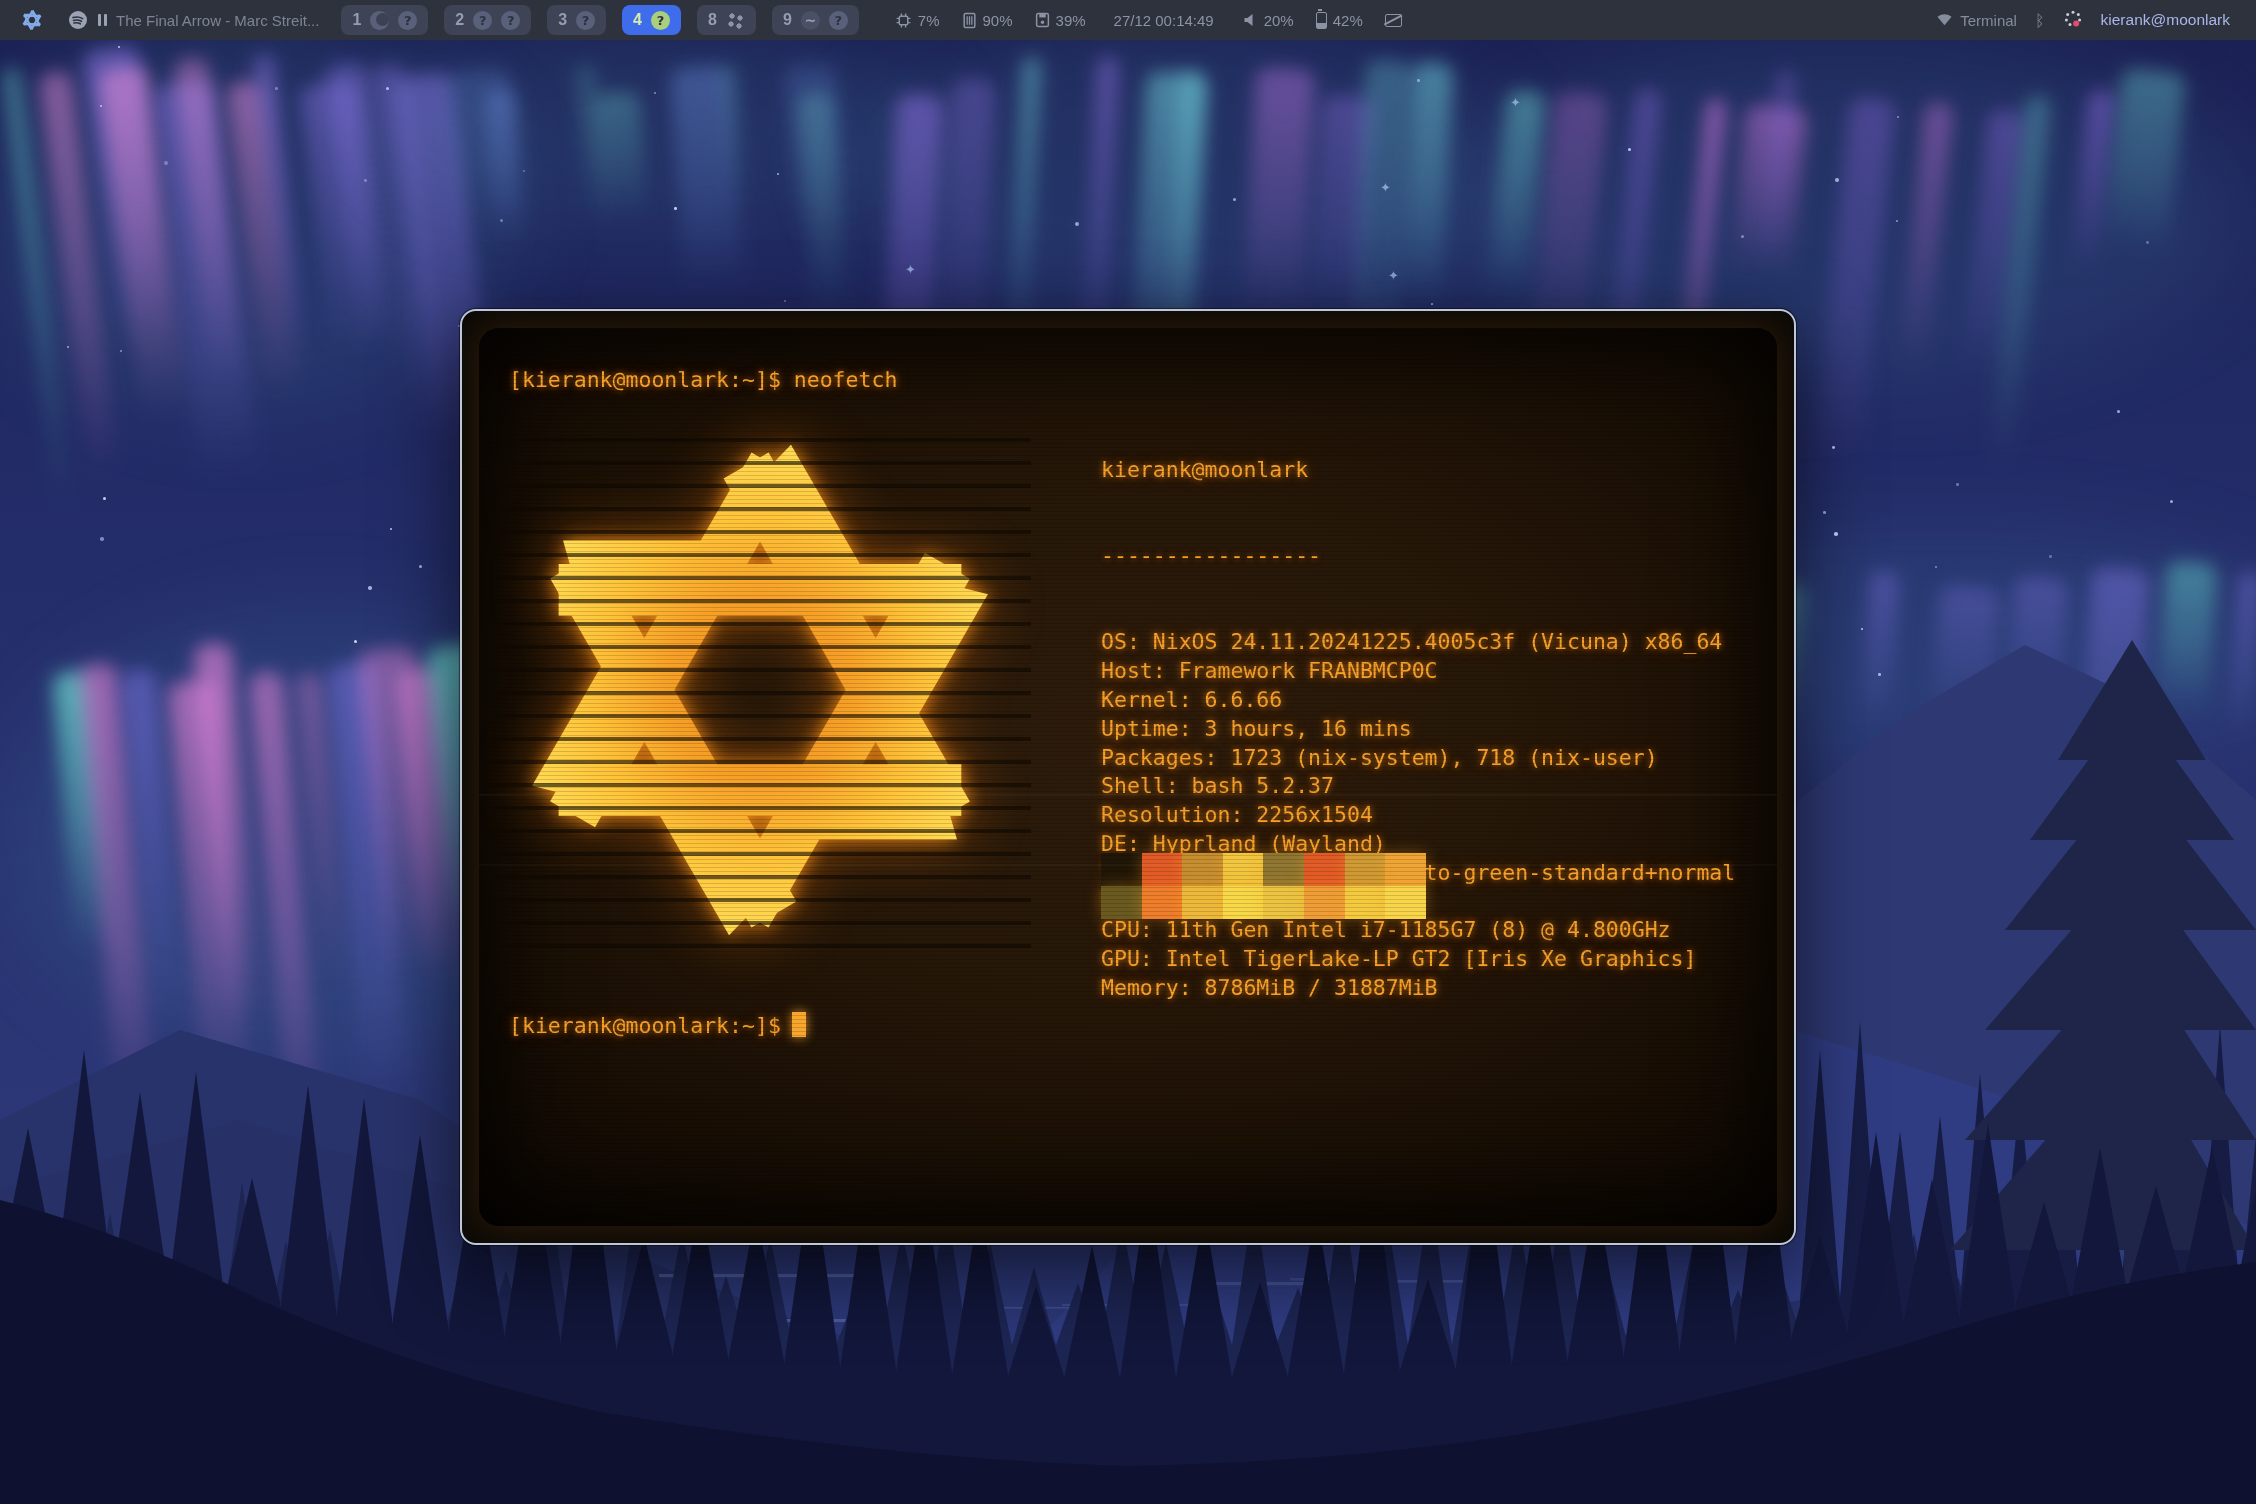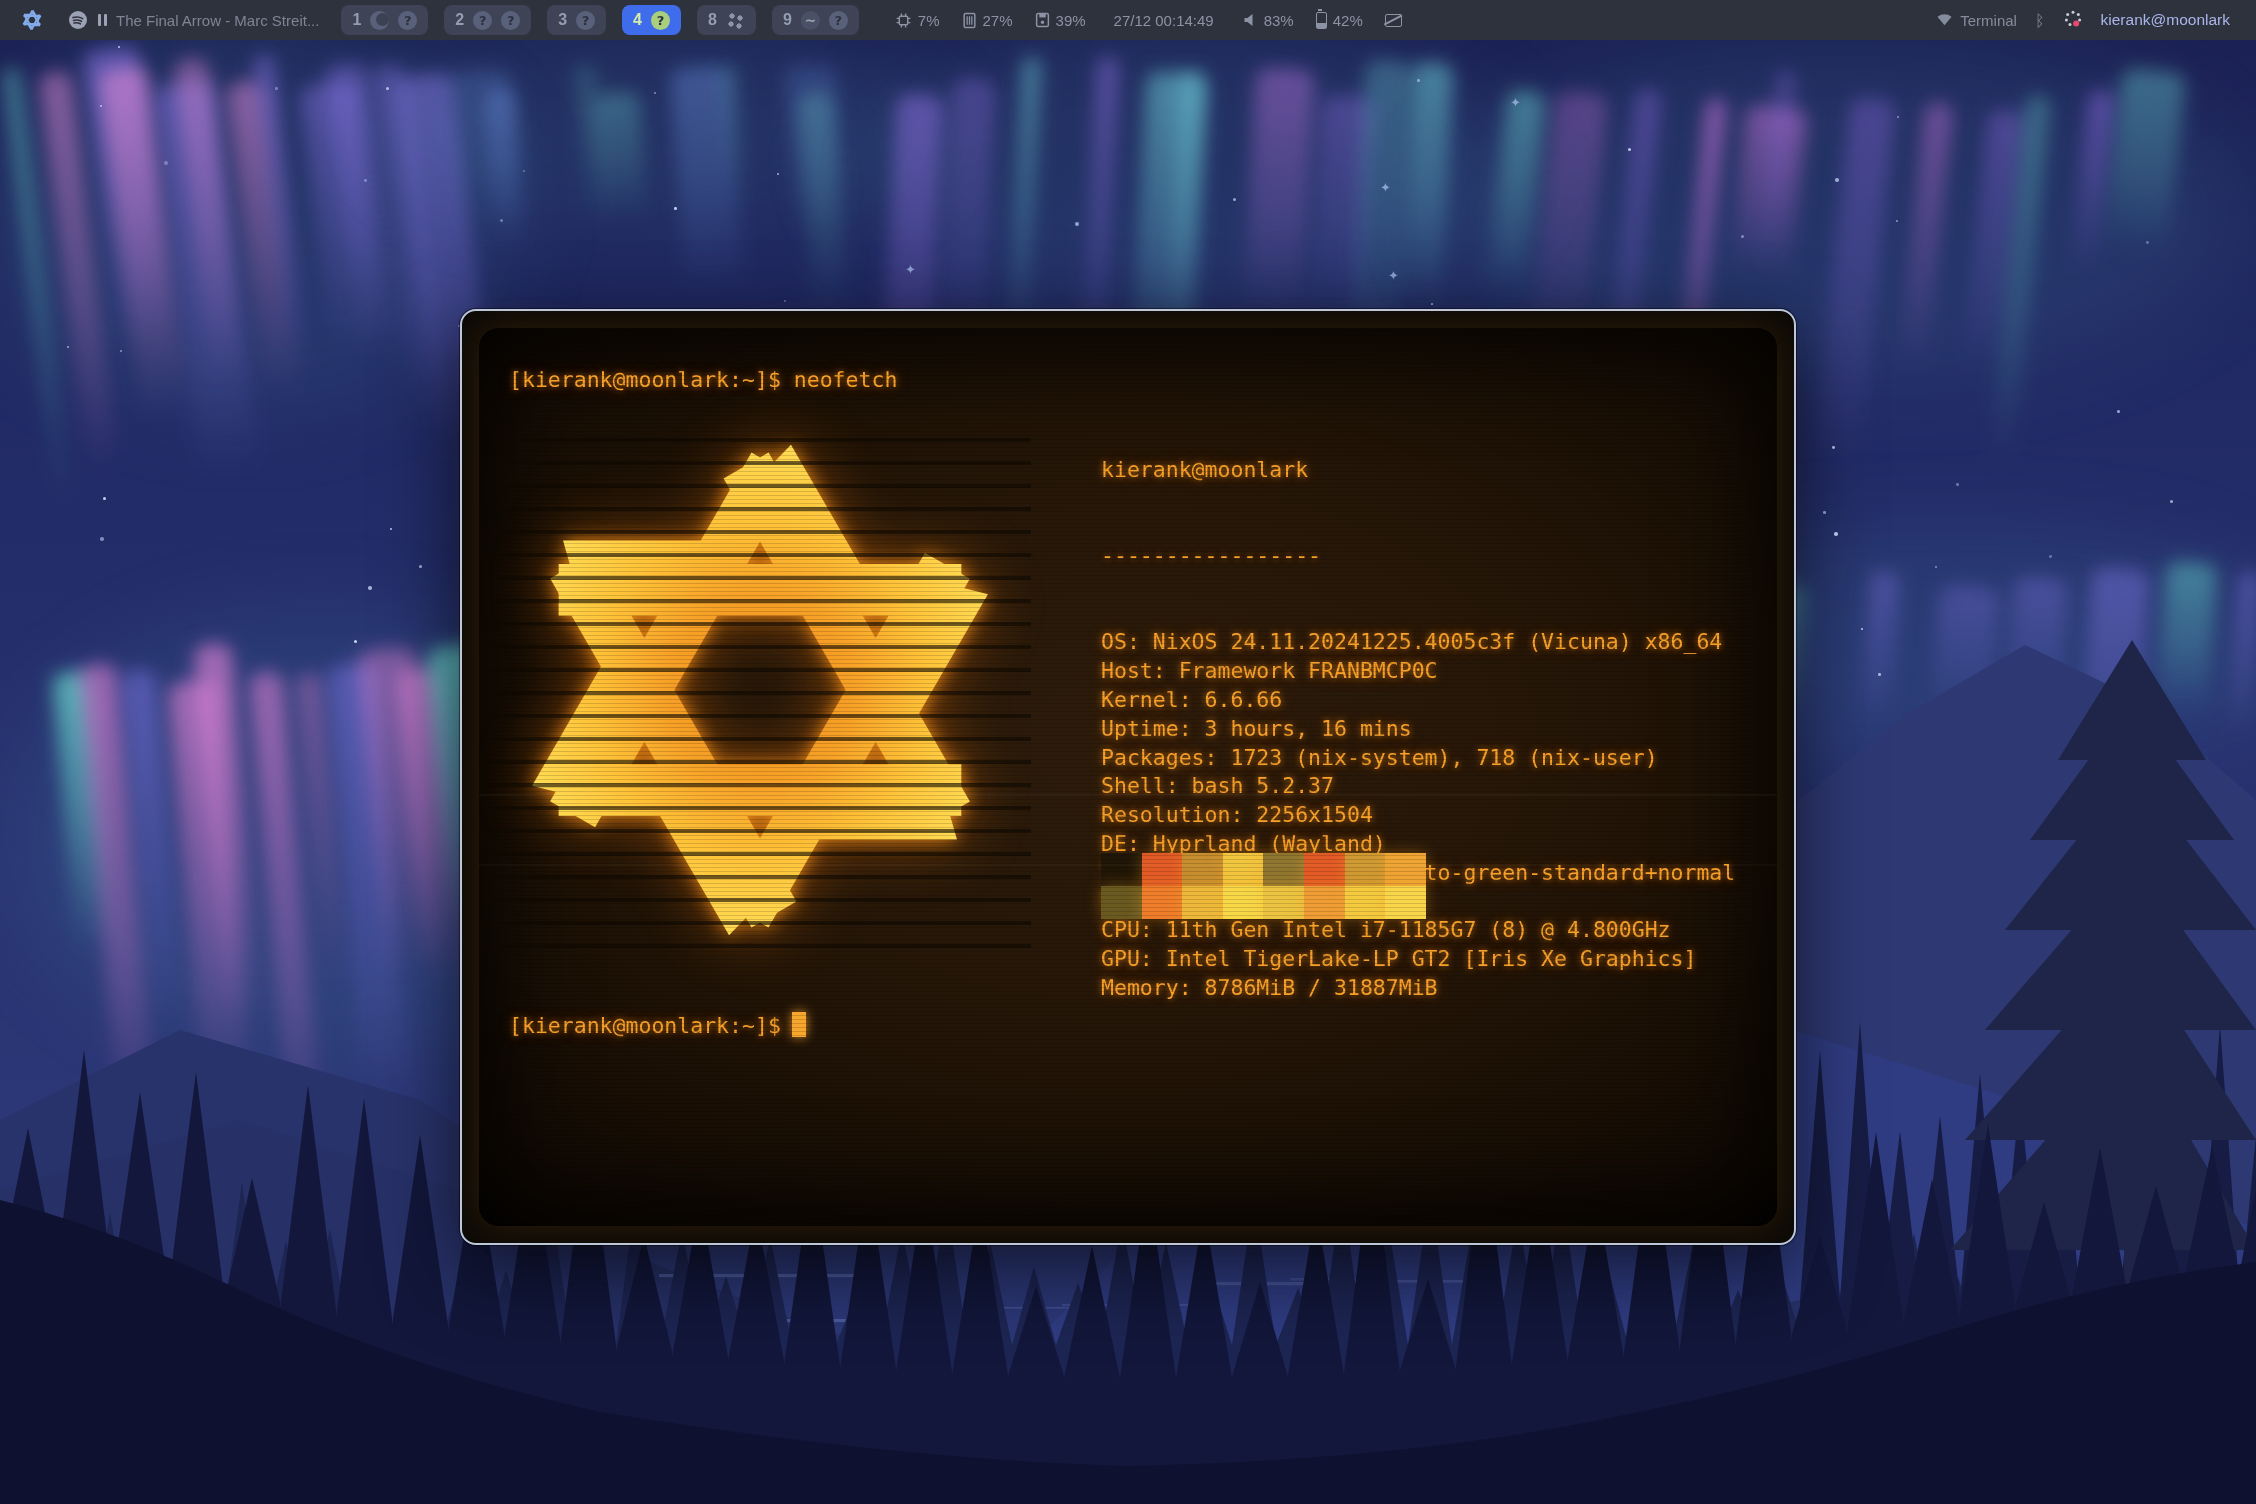--- a/index.html
+++ b/index.html
@@ -357,38 +357,38 @@
             <rect x="4" y="4" width="8" height="8" rx="1.5" fill="none" stroke="#8b93a5" stroke-width="1.4"></rect>
             <path d="M6 4V1.5M10 4V1.5M6 14.5V12M10 14.5V12M4 6H1.5M4 10H1.5M14.5 6H12M14.5 10H12" stroke="#8b93a5" stroke-width="1.3"></path>
             </svg>
           <span>7%</span>
           </span>
         <span class="stat">
           <svg width="15" height="17" viewBox="0 0 14 16">
             <rect x="2" y="1.5" width="10" height="13" rx="1.2" fill="none" stroke="#8b93a5" stroke-width="1.4"></rect>
             <path d="M4.8 4v8M7 4v8M9.2 4v8" stroke="#8b93a5" stroke-width="1.2"></path>
             </svg>
-          <span>27%</span>
+          <span>90%</span>
           </span>
         <span class="stat">
           <svg width="15" height="16" viewBox="0 0 14 15">
             <rect x="1.5" y="1.5" width="11" height="12" rx="1.4" fill="none" stroke="#8b93a5" stroke-width="1.4"></rect>
             <rect x="4" y="1.5" width="6" height="3.6" fill="#8b93a5"></rect>
             <circle cx="7" cy="9.6" r="1.6" fill="#8b93a5"></circle>
             </svg>
           <span>39%</span>
           </span>
         <span class="stat clock">
           <span>27/12 00:14:49</span>
           </span>
         <span class="stat">
           <svg width="16" height="16" viewBox="0 0 16 16">
             <path d="M2.5 6h3l5-4v12l-5-4h-3z" fill="#8b93a5"></path>
             </svg>
-          <span>83%</span>
+          <span>20%</span>
           </span>
         <span class="stat">
           <span class="battery-shell"></span>
           <span>42%</span>
           </span>
         <span class="stat">
           <span class="idle-icon"></span>
           </span>
       </div>
     </div>

